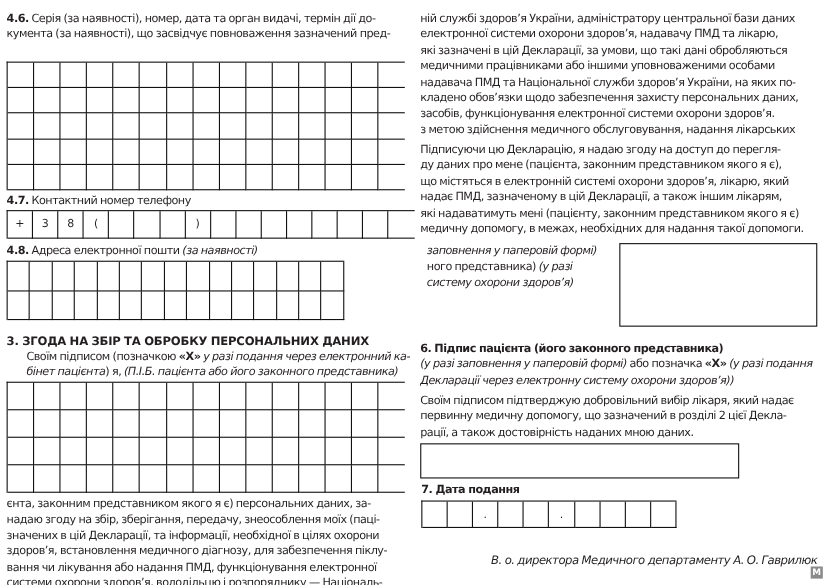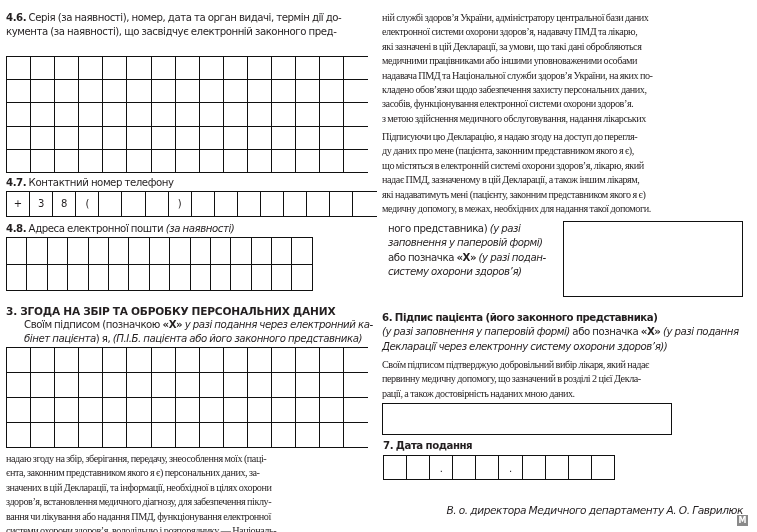--- a/index.html
+++ b/index.html
@@ -4,21 +4,21 @@
 <style>
   html, body { margin: 0; padding: 0; }
   body {
     width: 757px; height: 532px; overflow: hidden; position: relative;
     background: #ffffff; color: #231f20;
     font-family: "DejaVu Sans", sans-serif;
     font-size: 10.2px; line-height: 14.4px;
   }
   .abs { position: absolute; }
   .txt { letter-spacing: -0.45px; word-spacing: -0.3px; }
-  .just { text-align: justify; text-align-last: left; font-family: Liberation Serif, serif; }
+  .just { text-align: justify; text-align-last: left; }
   b, .b { font-weight: bold; }
   i, .i { font-style: italic; }
   .grid { position: absolute; border-top: 1.3px solid #111; border-left: 1.3px solid #111; }
   .grid .row { display: flex; }
   .grid .cell {
     box-sizing: border-box; border-right: 1.3px solid #111; border-bottom: 1.3px solid #111;
     display: flex; align-items: center; justify-content: center;
     font-size: 10px; color: #231f20;
   }
   .grid.open-right .row .cell:last-child { border-right: none; }
@@ -28,21 +28,21 @@
     position: absolute; right: 9px; bottom: 6px; width: 11px; height: 11px;
     background: #8a8a8a; color: #fff; font-size: 8px; line-height: 11px;
     text-align: center; font-weight: bold;
   }
 </style>
 </head>
 <body>
 
 <div class="abs txt" style="left:6px; top:11px; width:364px;">
   <div><b>4.6.</b><span id="s46l1"> Серія (за наявності), номер, дата та орган видачі, термін дії до-</span></div>
-  <div>кумента (за наявності), що засвідчує електронній законного пред-</div>
+  <div>кумента (за наявності), що засвідчує повноваження зазначений пред-</div>
 </div>
 
 <div class="grid open-right" id="grid46" style="left:6px; top:56px;">
     <div class="row">
       <div class="cell" style="width: 24.1px; height: 23.2px;"></div>
       <div class="cell" style="width: 24.1px; height: 23.2px;"></div>
       <div class="cell" style="width: 24.1px; height: 23.2px;"></div>
       <div class="cell" style="width: 24.1px; height: 23.2px;"></div>
       <div class="cell" style="width: 24.1px; height: 23.2px;"></div>
       <div class="cell" style="width: 24.1px; height: 23.2px;"></div>
@@ -261,22 +261,22 @@
       <div class="cell" style="width: 24.1px; height: 25px;"></div>
       <div class="cell" style="width: 24.1px; height: 25px;"></div>
       <div class="cell" style="width: 24.1px; height: 25px;"></div>
       <div class="cell" style="width: 24.1px; height: 25px;"></div>
       <div class="cell" style="width: 24.1px; height: 25px;"></div>
       <div class="cell" style="width: 24.1px; height: 25px;"></div>
     </div>
   </div>
 
 <div class="abs txt just" id="body-left" style="left:6px; top:452px; width:362px;">
+    <div>єнта, законним представником якого я є) персональних даних, за-</div>
     <div>надаю згоду на збір, зберігання, передачу, знеособлення моїх (паці-</div>
-    <div>єнта, законним представником якого я є) персональних даних, за-</div>
     <div>значених в цій Декларації, та інформації, необхідної в цілях охорони</div>
     <div>здоров’я, встановлення медичного діагнозу, для забезпечення піклу-</div>
     <div>вання чи лікування або надання ПМД, функціонування електронної</div>
     <div>системи охорони здоров’я, володільцю і розпоряднику — Національ-</div>
   </div>
 
 <div class="abs txt just" id="body-right" style="left:382px; top:11px; width:362px;">
     <div>ній службі здоров’я України, адміністратору центральної бази даних</div>
     <div>електронної системи охорони здоров’я, надавачу ПМД та лікарю,</div>
     <div>які зазначені в цій Декларації, за умови, що такі дані обробляються</div>
@@ -290,23 +290,22 @@
 <div class="abs txt just" id="para2" style="left:382px; top:130px; width:362px;">
     <div>Підписуючи цю Декларацію, я надаю згоду на доступ до перегля-</div>
     <div>ду даних про мене (пацієнта, законним представником якого я є),</div>
     <div>що містяться в електронній системі охорони здоров’я, лікарю, який</div>
     <div>надає ПМД, зазначеному в цій Декларації, а також іншим лікарям,</div>
     <div>які надаватимуть мені (пацієнту, законним представником якого я є)</div>
     <div>медичну допомогу, в межах, необхідних для надання такої допомоги.</div>
   </div>
 
 <div class="abs txt" style="left:388px; top:222px; width:170px;">
+  <div><i>заповнення у паперовій формі)</i></div>
   <div><span>ного представника) </span><i>(у разі</i></div>
-  <div><i>заповнення у паперовій формі)</i></div>
-  <div><span>або позначка </span><b>«Х»</b><i> (у разі подан-</i></div>
   <div><i>систему охорони здоров’я)</i></div>
 </div>
 <div class="box" style="left:563px; top:221px; width:180px; height:76px;"></div>
 
 <div class="abs txt" style="left:382px; top:311px; width:366px;">
   <div class="b">6. Підпис пацієнта (його законного представника)</div>
   <div><i>(у разі заповнення у паперовій формі)</i><span> або позначка </span><b>«Х»</b><i> (у разі подання</i></div>
   <div><i>Декларації через електронну систему охорони здоров’я))</i></div>
 </div>
 <div class="abs txt just" id="confirm" style="left:382px; top:358px; width:362px;">

